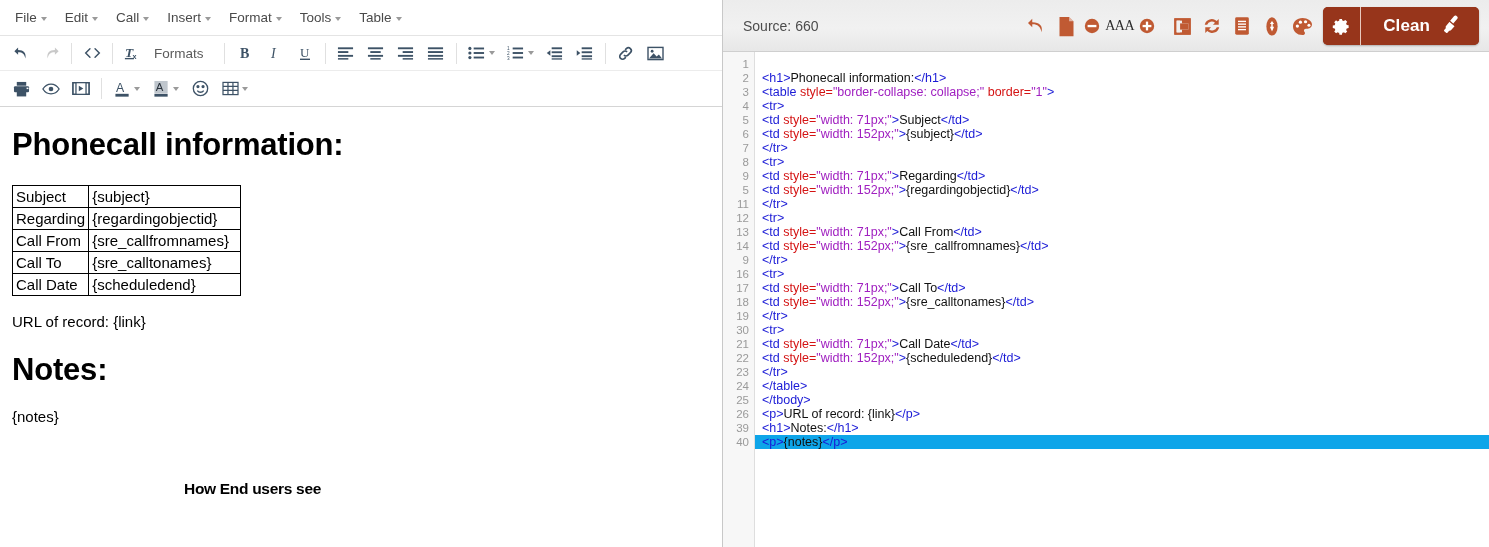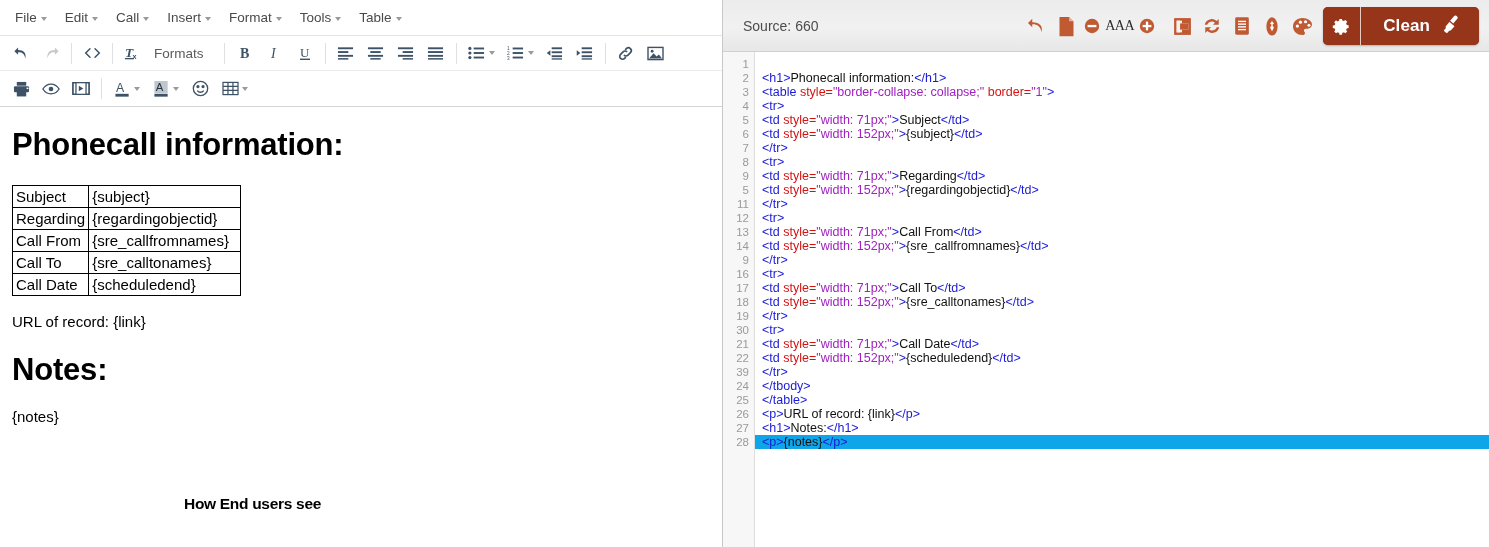--- a/index.html
+++ b/index.html
@@ -81,21 +81,21 @@
     font-size: 31px; font-weight: bold; color: #000;
     letter-spacing: -0.2px; margin: 22px 0 20px 0;
   }
   #doc-notes { font-size: 15px; color: #000;
     font-family: "Liberation Sans", sans-serif; }
 
   .caption {
     position: absolute; font-family: "Liberation Sans", sans-serif;
     font-size: 15.5px; font-weight: bold; color: #000; letter-spacing: -0.3px;
   }
-  #caption-left { left: 184px; top: 495px; }
+  #caption-left { left: 184px; top: 480px; }
 
   
   #right-panel {
     width: 766px; height: 547px; position: relative;
     background: #fff; display: flex; flex-direction: column;
   }
   #src-header {
     height: 52px; flex: 0 0 52px;
     background: linear-gradient(to bottom, #ececec 0%, #f1f1f1 55%, #e7e7e7 100%);
     border-bottom: 1px solid #cfcfcf;
@@ -544,26 +544,26 @@
           <div>13</div>
           <div>14</div>
           <div>9</div>
           <div>16</div>
           <div>17</div>
           <div>18</div>
           <div>19</div>
           <div>30</div>
           <div>21</div>
           <div>22</div>
-          <div>39</div>
+          <div>23</div>
           <div>24</div>
           <div>25</div>
           <div>26</div>
-          <div>27</div>
-          <div>28</div>
+          <div>39</div>
+          <div>40</div>
         </div>
       <div id="code">
           <div class="cl"><span class="tg">&lt;h1&gt;</span><span class="tx">Phonecall information:</span><span class="tg">&lt;/h1&gt;</span></div>
           <div class="cl"><span class="tg">&lt;table </span><span class="at">style=</span><span class="vl">"border-collapse: collapse;" </span><span class="at">border=</span><span class="vl">"1"</span><span class="tg">&gt;</span></div>
           <div class="cl"><span class="tg">&lt;tr&gt;</span></div>
           <div class="cl"><span class="tg">&lt;td </span><span class="at">style=</span><span class="vl">"width: 71px;"</span><span class="tg">&gt;</span><span class="tx">Subject</span><span class="tg">&lt;/td&gt;</span></div>
           <div class="cl"><span class="tg">&lt;td </span><span class="at">style=</span><span class="vl">"width: 152px;"</span><span class="tg">&gt;</span><span class="tx">{subject}</span><span class="tg">&lt;/td&gt;</span></div>
           <div class="cl"><span class="tg">&lt;/tr&gt;</span></div>
           <div class="cl"><span class="tg">&lt;tr&gt;</span></div>
           <div class="cl"><span class="tg">&lt;td </span><span class="at">style=</span><span class="vl">"width: 71px;"</span><span class="tg">&gt;</span><span class="tx">Regarding</span><span class="tg">&lt;/td&gt;</span></div>
@@ -574,22 +574,22 @@
           <div class="cl"><span class="tg">&lt;td </span><span class="at">style=</span><span class="vl">"width: 152px;"</span><span class="tg">&gt;</span><span class="tx">{sre_callfromnames}</span><span class="tg">&lt;/td&gt;</span></div>
           <div class="cl"><span class="tg">&lt;/tr&gt;</span></div>
           <div class="cl"><span class="tg">&lt;tr&gt;</span></div>
           <div class="cl"><span class="tg">&lt;td </span><span class="at">style=</span><span class="vl">"width: 71px;"</span><span class="tg">&gt;</span><span class="tx">Call To</span><span class="tg">&lt;/td&gt;</span></div>
           <div class="cl"><span class="tg">&lt;td </span><span class="at">style=</span><span class="vl">"width: 152px;"</span><span class="tg">&gt;</span><span class="tx">{sre_calltonames}</span><span class="tg">&lt;/td&gt;</span></div>
           <div class="cl"><span class="tg">&lt;/tr&gt;</span></div>
           <div class="cl"><span class="tg">&lt;tr&gt;</span></div>
           <div class="cl"><span class="tg">&lt;td </span><span class="at">style=</span><span class="vl">"width: 71px;"</span><span class="tg">&gt;</span><span class="tx">Call Date</span><span class="tg">&lt;/td&gt;</span></div>
           <div class="cl"><span class="tg">&lt;td </span><span class="at">style=</span><span class="vl">"width: 152px;"</span><span class="tg">&gt;</span><span class="tx">{scheduledend}</span><span class="tg">&lt;/td&gt;</span></div>
           <div class="cl"><span class="tg">&lt;/tr&gt;</span></div>
+          <div class="cl"><span class="tg">&lt;/table&gt;</span></div>
           <div class="cl"><span class="tg">&lt;/tbody&gt;</span></div>
-          <div class="cl"><span class="tg">&lt;/table&gt;</span></div>
           <div class="cl"><span class="tg">&lt;p&gt;</span><span class="tx">URL of record: {link}</span><span class="tg">&lt;/p&gt;</span></div>
           <div class="cl"><span class="tg">&lt;h1&gt;</span><span class="tx">Notes:</span><span class="tg">&lt;/h1&gt;</span></div>
           <div class="cl active"><span class="tg">&lt;p&gt;</span><span class="tx">{notes}</span><span class="tg">&lt;/p&gt;</span></div>
         </div>
     </div>
 
   </div>
 
 </div>
 

